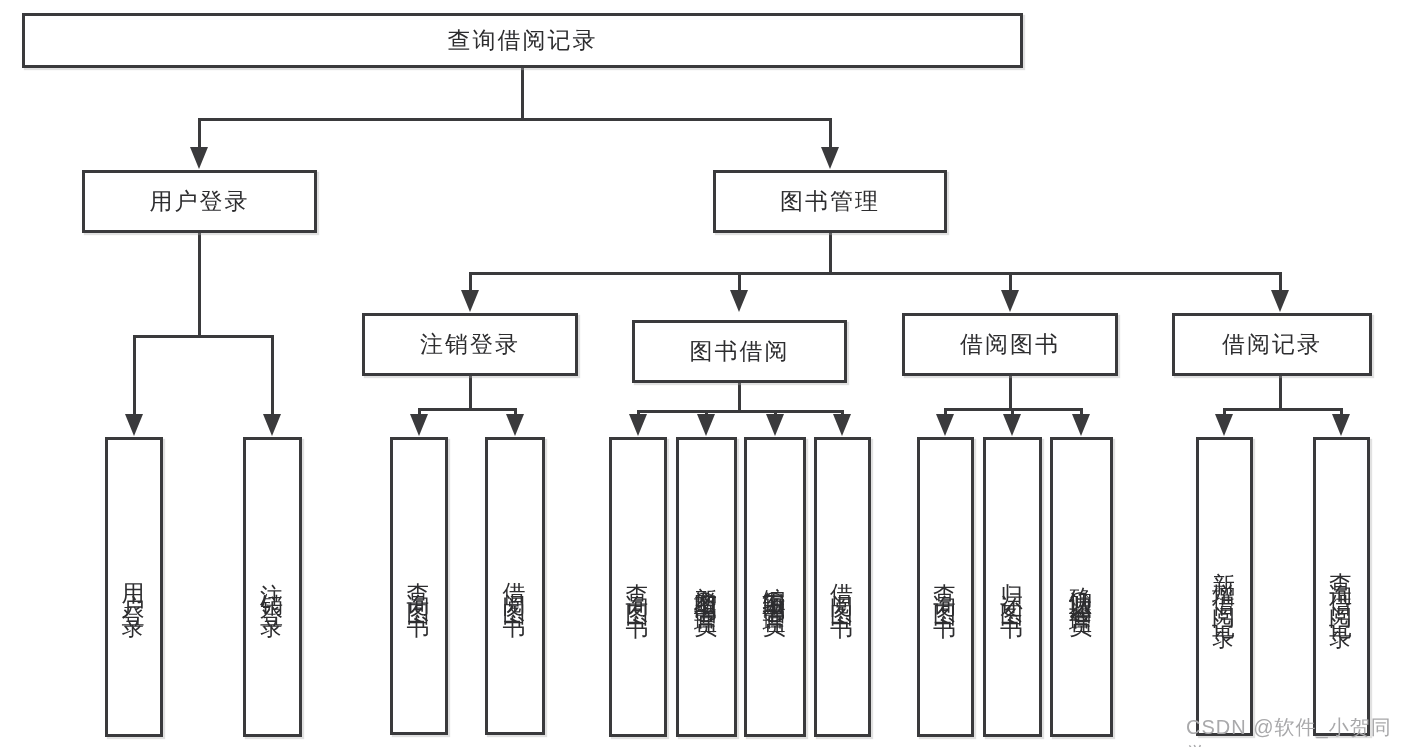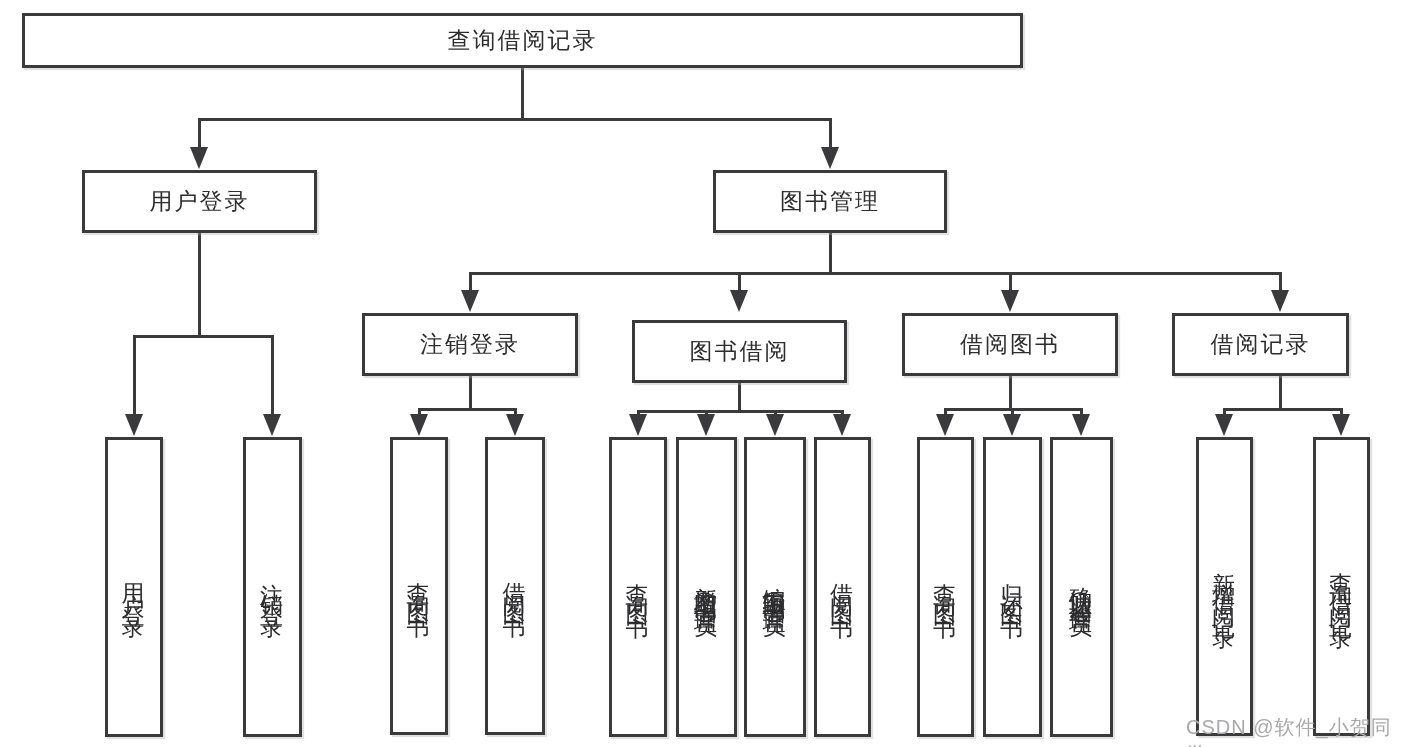--- a/index.html
+++ b/index.html
@@ -67,21 +67,21 @@
 <body>
 
 <div id="canvas">
   <div id="nodes-layer">
       <div class="node" style="left: 22px; top: 13px; width: 1001px; height: 55px;">查询借阅记录</div>
       <div class="node" style="left: 82px; top: 170px; width: 235px; height: 63px;">用户登录</div>
       <div class="node" style="left: 713px; top: 170px; width: 234px; height: 63px;">图书管理</div>
       <div class="node" style="left: 362px; top: 313px; width: 216px; height: 63px;">注销登录</div>
       <div class="node" style="left: 632px; top: 313px; width: 215px; height: 63px; margin-top: 7px;">图书借阅</div>
       <div class="node" style="left: 902px; top: 313px; width: 216px; height: 63px;">借阅图书</div>
-      <div class="node" style="left: 1172px; top: 313px; width: 177px; height: 63px;">借阅记录</div>
+      <div class="node" style="left: 1172px; top: 313px; width: 200px; height: 63px;">借阅记录</div>
       <div class="node vertical" style="left: 105px; top: 437px; width: 58px; height: 300px;">用户登录</div>
       <div class="node vertical" style="left: 243px; top: 437px; width: 59px; height: 300px;">注销登录</div>
       <div class="node vertical" style="left: 390px; top: 437px; width: 58px; height: 298px;">查询图书</div>
       <div class="node vertical" style="left: 485px; top: 437px; width: 60px; height: 298px;">借阅图书</div>
       <div class="node vertical" style="left: 609px; top: 437px; width: 58px; height: 300px;">查询图书</div>
       <div class="node vertical tight" style="left: 676px; top: 437px; width: 61px; height: 300px;">新增图书（管理员）</div>
       <div class="node vertical tight" style="left: 744px; top: 437px; width: 62px; height: 300px;">编辑图书（管理员）</div>
       <div class="node vertical" style="left: 814px; top: 437px; width: 57px; height: 300px;">借阅图书</div>
       <div class="node vertical" style="left: 917px; top: 437px; width: 57px; height: 300px;">查询图书</div>
       <div class="node vertical" style="left: 983px; top: 437px; width: 59px; height: 300px;">归还图书</div>

